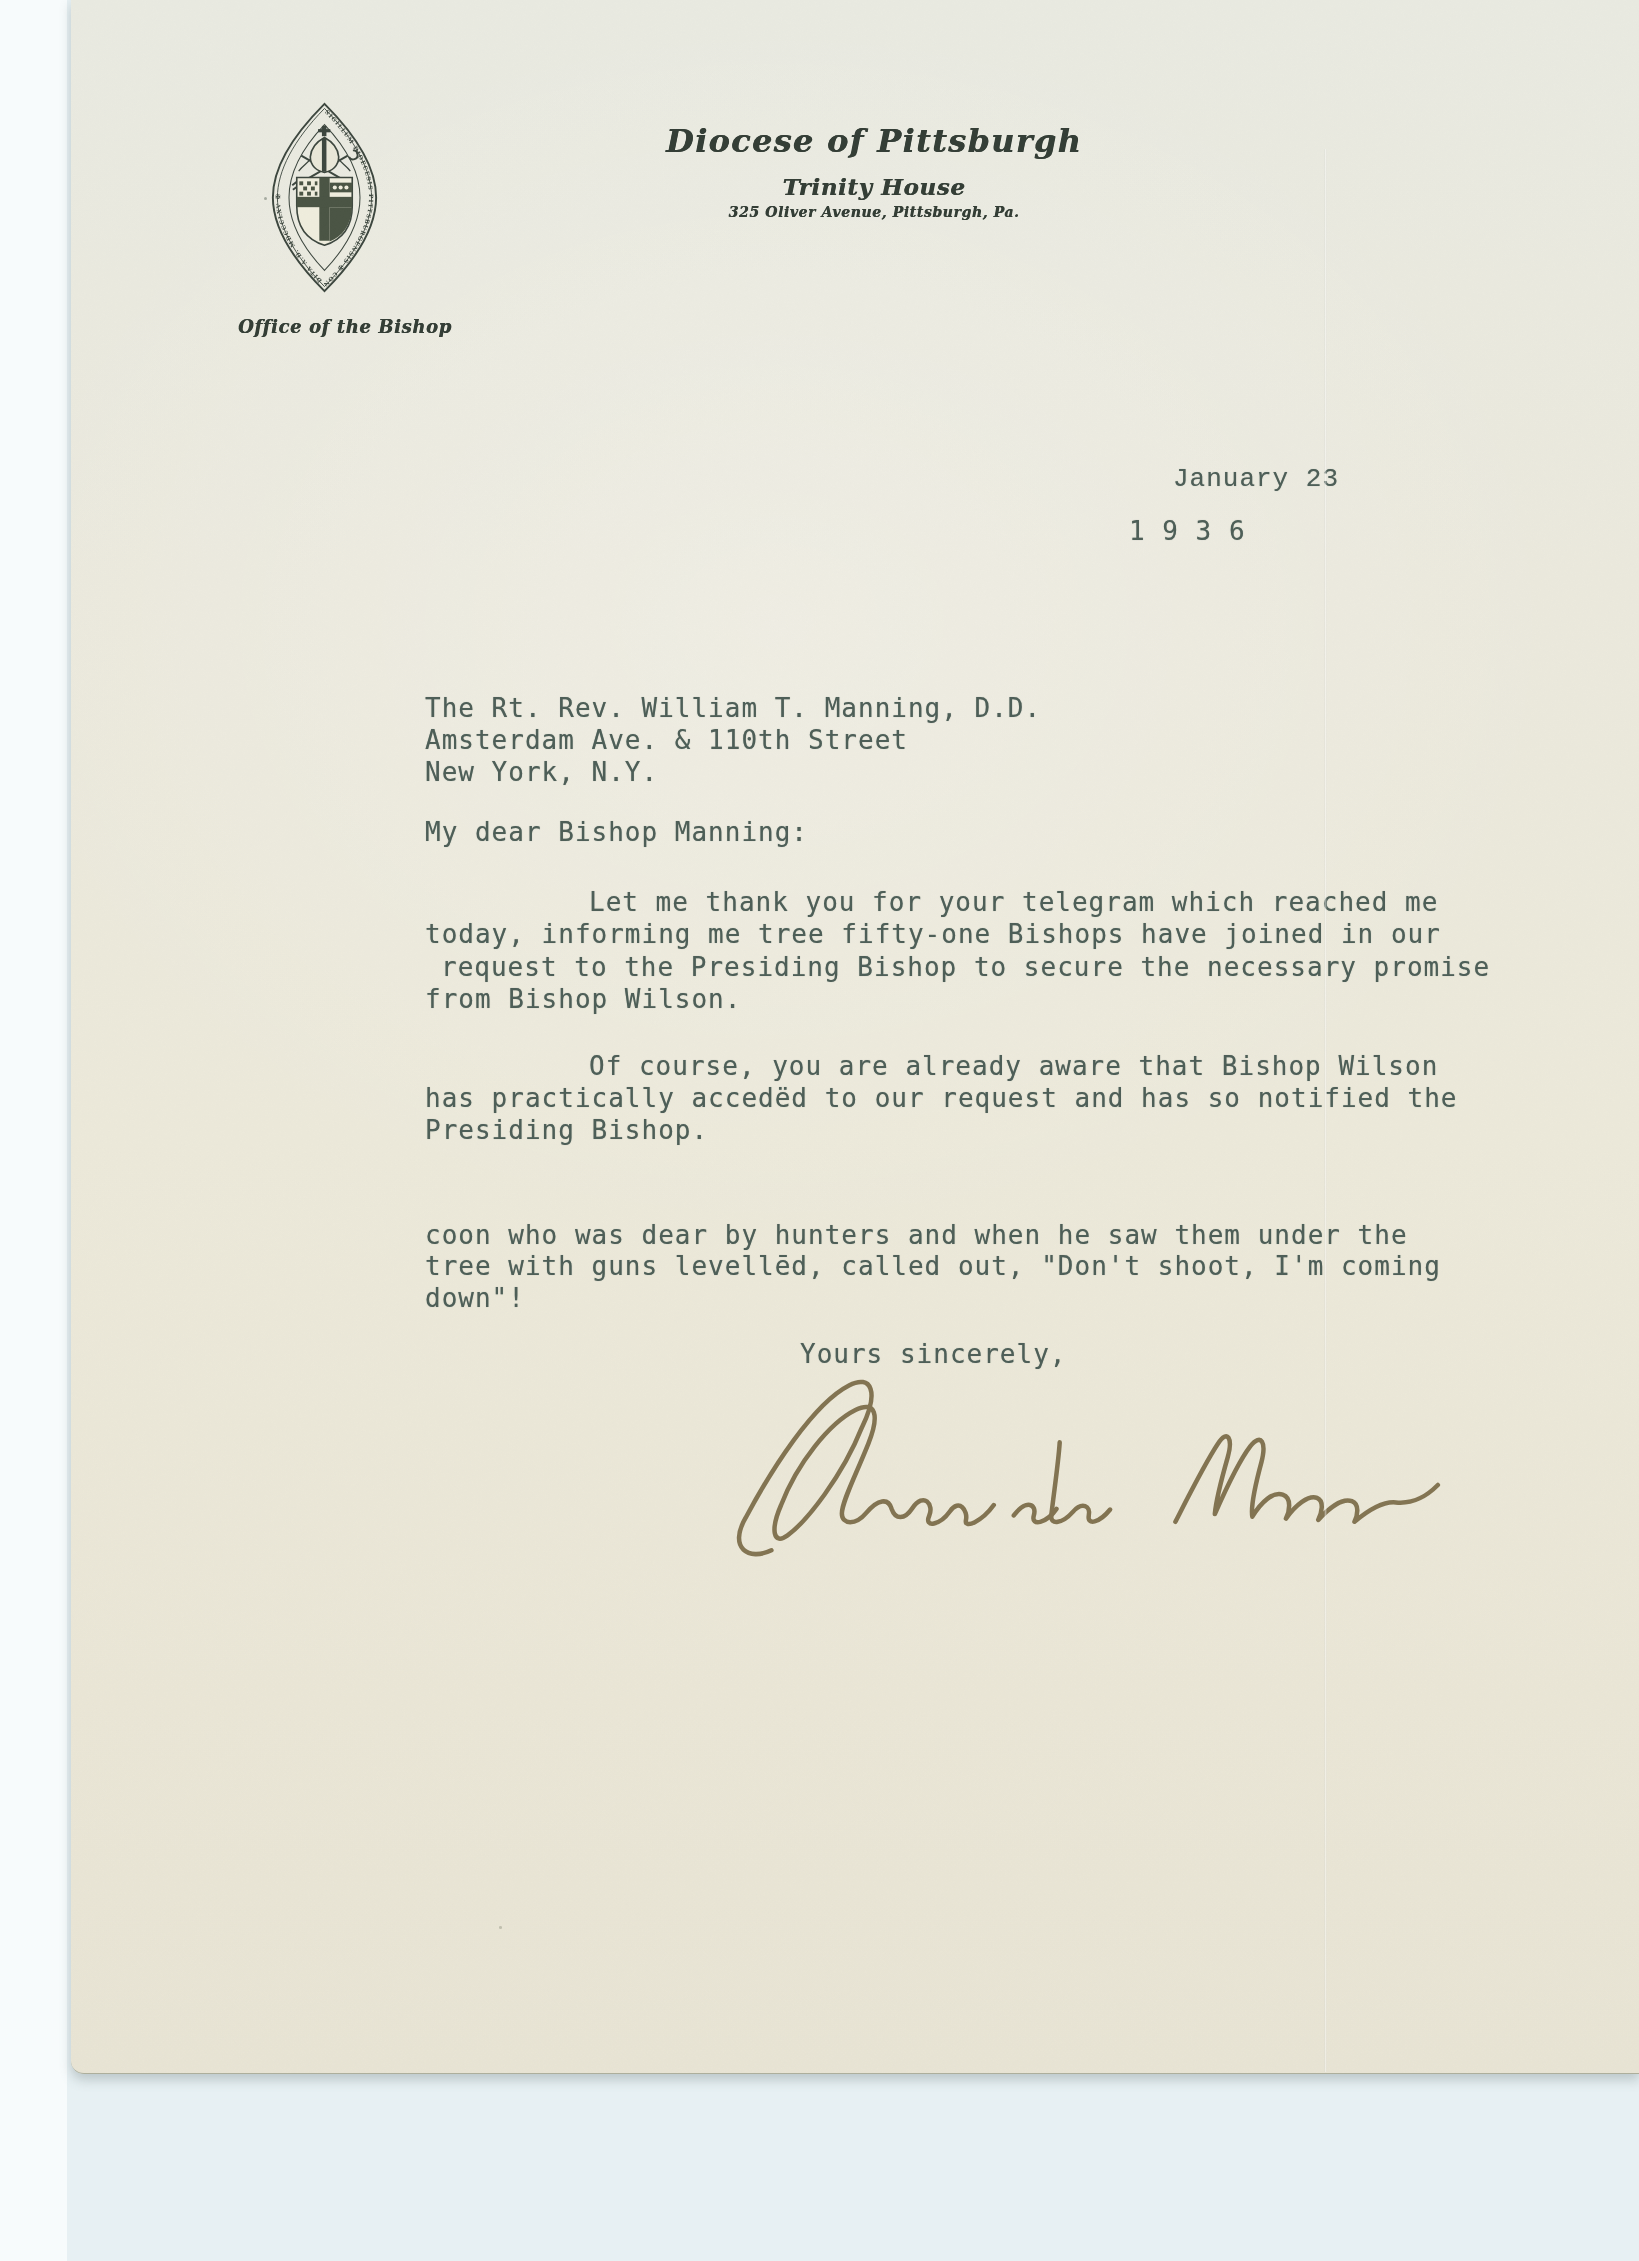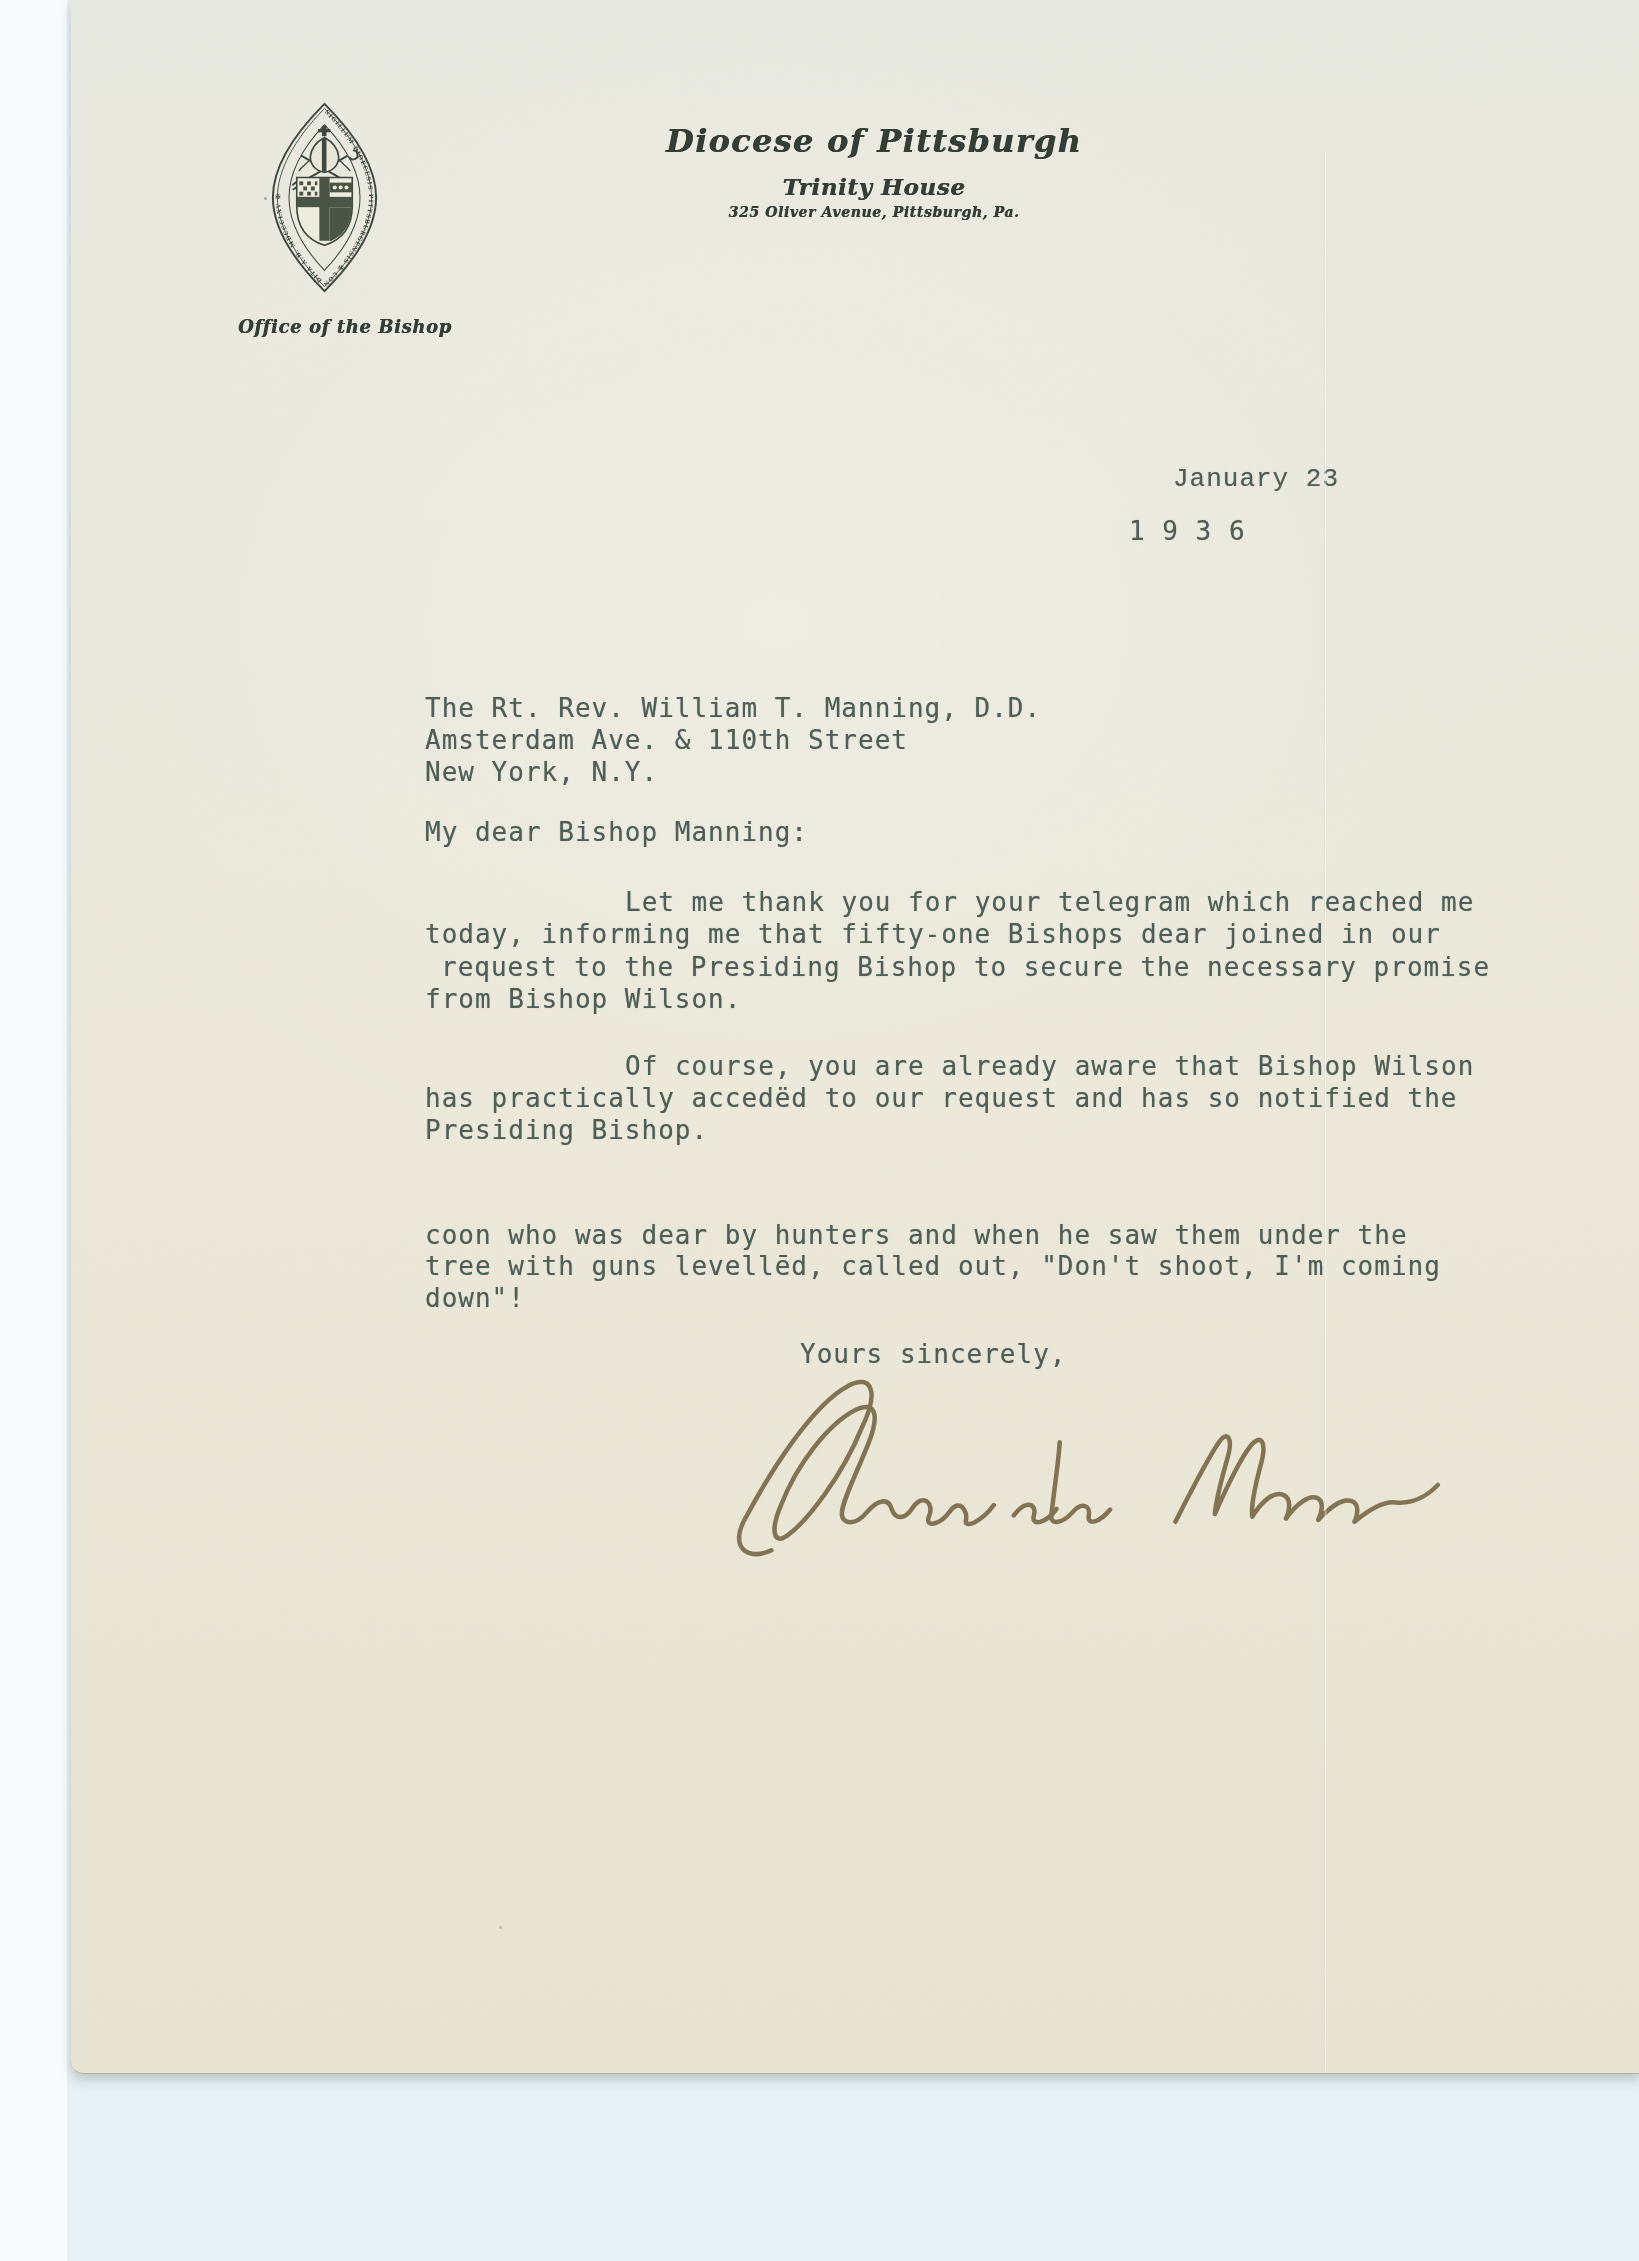--- a/index.html
+++ b/index.html
@@ -30,21 +30,21 @@
   .lh-addr{top:204px;font-size:14px;letter-spacing:0.6px;}
   .lh-office{position:absolute;left:167px;top:316px;transform:none;font-size:18px;letter-spacing:0.6px;}
   
   .tw{
     position:absolute;white-space:pre;
     font-family:"DejaVu Sans Mono","Liberation Mono",monospace;
     font-size:26px;letter-spacing:1px;color:#4d5e57;
     text-shadow:0 0 0.8px rgba(77,94,87,0.55);
   }
   .tline{left:354px;}
-  .tline.indent{left:554px;}
+  .tline.indent{left:518px;}
   .seal{position:absolute;left:198px;top:101px;}
   .sig{position:absolute;left:639px;top:1366px;}
   .crease-v{
     position:absolute;left:1253px;top:149px;width:2.6px;height:1923px;
     background:linear-gradient(90deg,rgba(115,120,105,0.10),rgba(255,255,255,0.45) 55%,rgba(115,120,105,0.07));
   }
   .speck{position:absolute;border-radius:50%;}
   .speck.s1{left:193px;top:197px;width:3.2px;height:3.2px;background:rgba(85,95,85,0.45);}
   .speck.s3{left:428px;top:1926px;width:2.6px;height:2.6px;background:rgba(120,125,110,0.35);}
 </style>
@@ -113,21 +113,21 @@
   <div class="tw" style="left:1102px;top:464px;font-family:Liberation Mono, monospace;">January 23</div>
   <div class="tw" style="left:1058px;top:516px;text-align:right;">1 9 3 6</div>
 
   <div class="tw tline" style="top:693px;">The Rt. Rev. William T. Manning, D.D.</div>
   <div class="tw tline" style="top:725px;">Amsterdam Ave. &amp; 110th Street</div>
   <div class="tw tline" style="top:757px;">New York, N.Y.</div>
 
   <div class="tw tline" style="top:817px;">My dear Bishop Manning:</div>
 
   <div class="tw tline indent" style="top:887px;">Let me thank you for your telegram which reached me</div>
-  <div class="tw tline" style="top:919px;">today, informing me that fifty-one Bishops dear joined in our</div>
+  <div class="tw tline" style="top:919px;">today, informing me tree fifty-one Bishops have joined in our</div>
   <div class="tw tline" style="top:952px;margin-left:16px;">request to the Presiding Bishop to secure the necessary promise</div>
   <div class="tw tline" style="top:984px;">from Bishop Wilson.</div>
 
   <div class="tw tline indent" style="top:1051px;">Of course, you are already aware that Bishop Wilson</div>
   <div class="tw tline" style="top:1083px;">has practically accedëd to our request and has so notified the</div>
   <div class="tw tline" style="top:1115px;">Presiding Bishop.</div>
 
   <div class="tw tline" style="top:1220px;">coon who was dear by hunters and when he saw them under the</div>
   <div class="tw tline" style="top:1251px;">tree with guns levellēd, called out, "Don't shoot, I'm coming</div>
   <div class="tw tline" style="top:1283px;">down"!</div>

